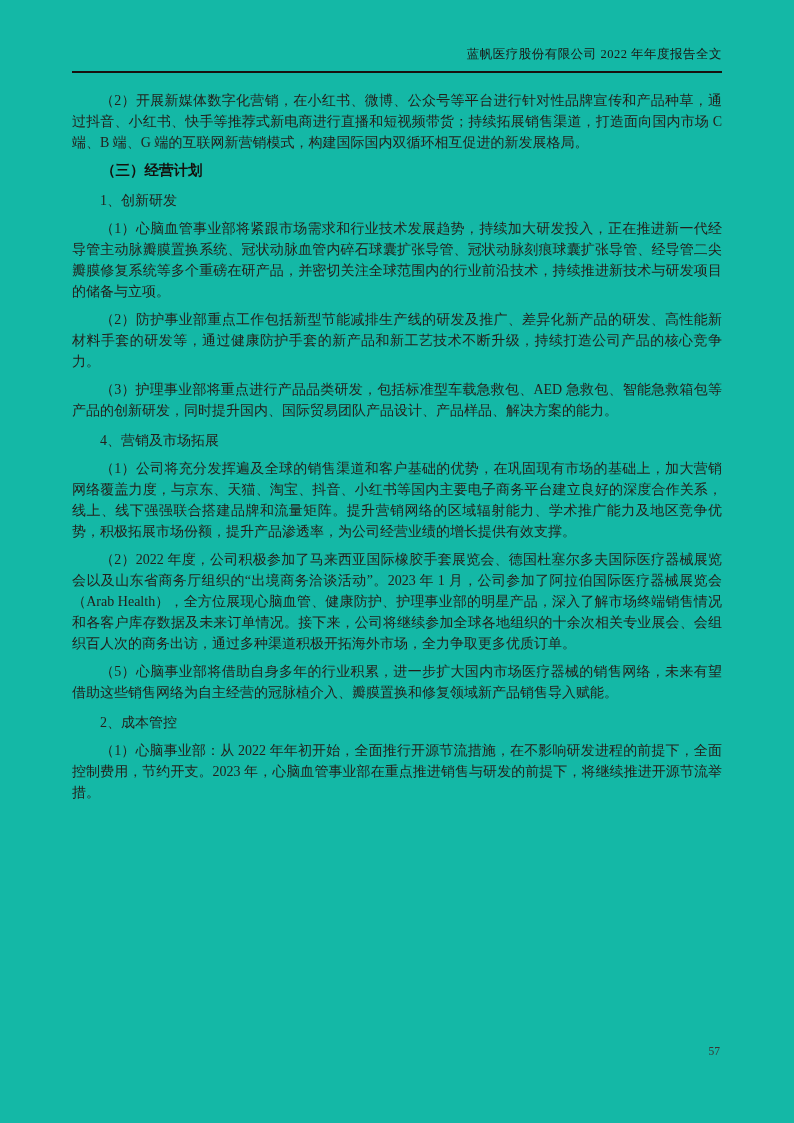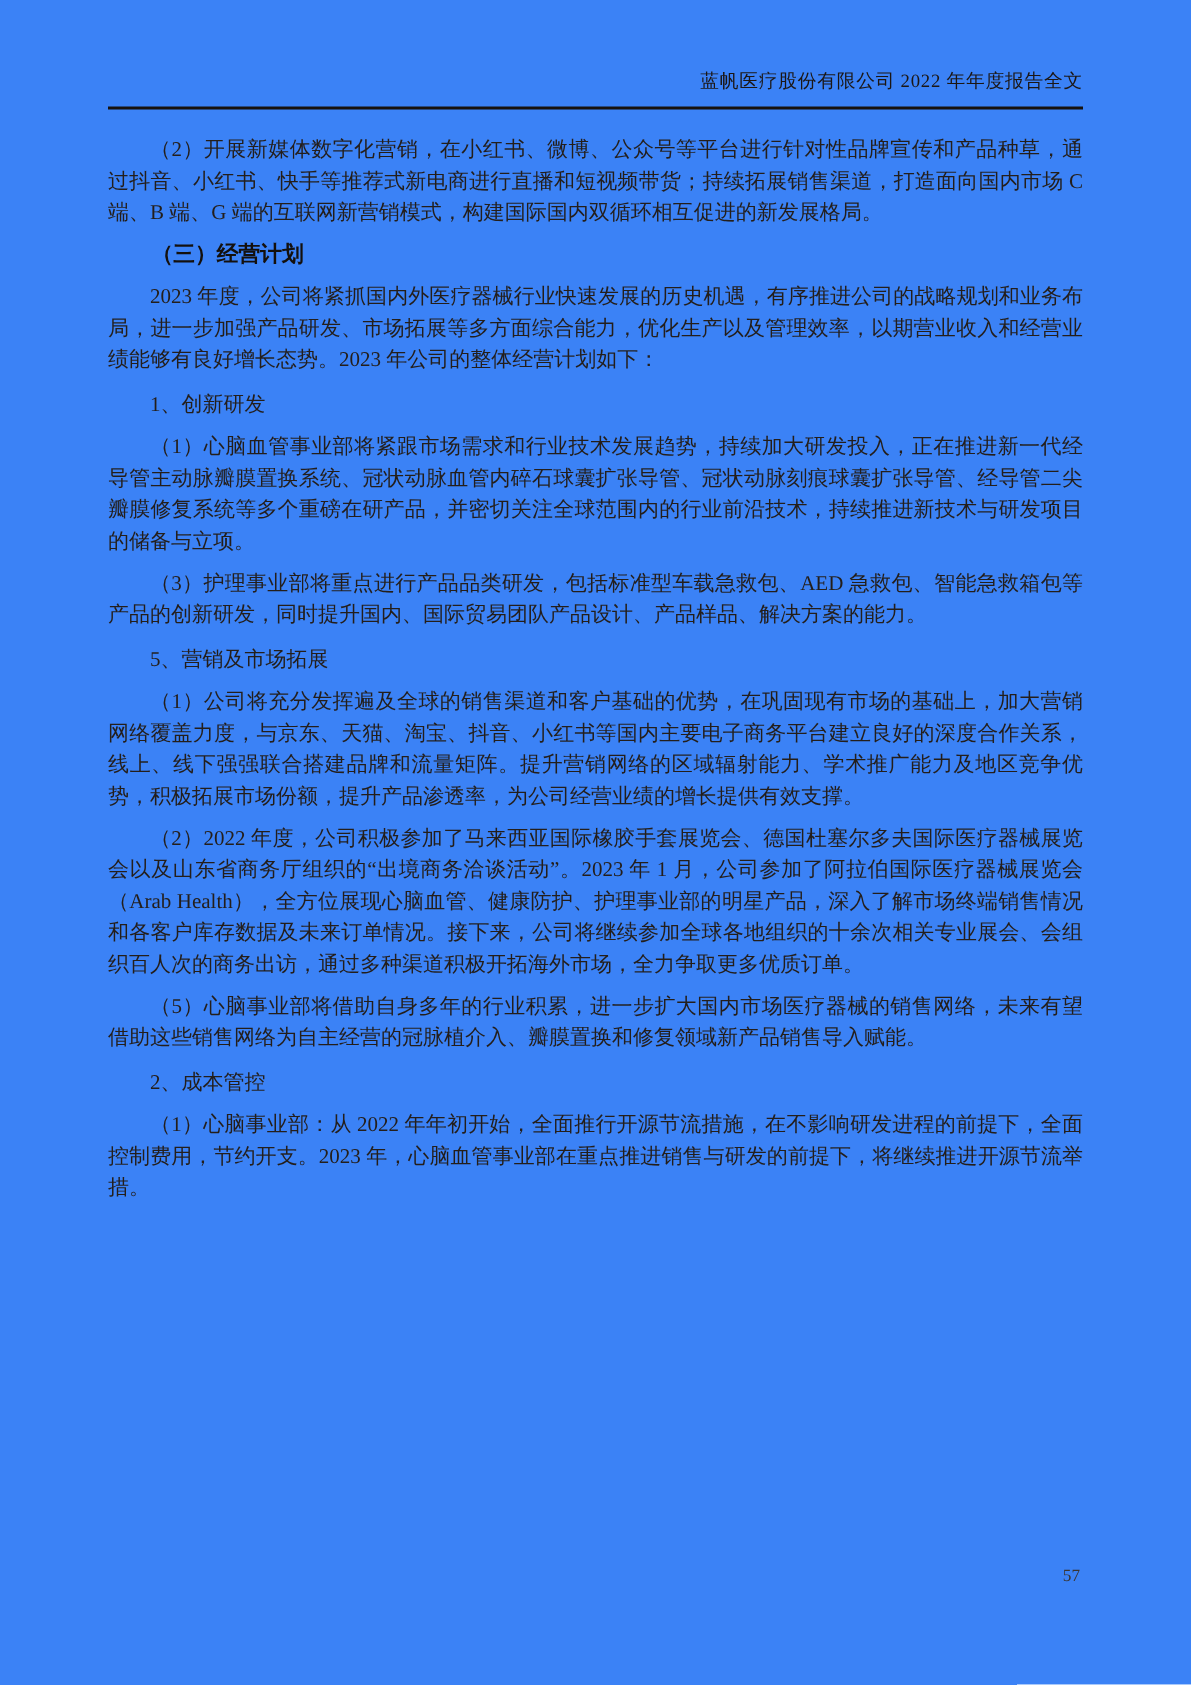--- a/index.html
+++ b/index.html
@@ -5,21 +5,21 @@
   html, body {
     margin: 0;
     padding: 0;
     background: #ffffff;
   }
   .page {
     position: relative;
     width: 794px;
     height: 1123px;
     margin: 0 auto;
-    background: #3b82f6;
+    background: #14b8a6;
     box-sizing: border-box;
     padding: 46px 72px 0 72px;
     font-family: "Liberation Serif", "DejaVu Serif", serif;
     color: #241e1a;
     overflow: hidden;
   }
   .report-header {
     text-align: right;
     font-size: 12.5px;
     letter-spacing: 0.5px;
@@ -57,25 +57,25 @@
 </head>
 <body>
 
 <div class="page">
 
   <div class="report-header">蓝帆医疗股份有限公司 2022 年年度报告全文</div>
 
   <div class="content">
     <p class="body">（2）开展新媒体数字化营销，在小红书、微博、公众号等平台进行针对性品牌宣传和产品种草，通过抖音、小红书、快手等推荐式新电商进行直播和短视频带货；持续拓展销售渠道，打造面向国内市场 C 端、B 端、G 端的互联网新营销模式，构建国际国内双循环相互促进的新发展格局。</p>
     <p class="section-heading">（三）经营计划</p>
-    <p class="body">2023 年度，公司将紧抓国内外医疗器械行业快速发展的历史机遇，有序推进公司的战略规划和业务布局，进一步加强产品研发、市场拓展等多方面综合能力，优化生产以及管理效率，以期营业收入和经营业绩能够有良好增长态势。2023 年公司的整体经营计划如下：</p>
     <p class="list-heading">1、创新研发</p>
     <p class="body">（1）心脑血管事业部将紧跟市场需求和行业技术发展趋势，持续加大研发投入，正在推进新一代经导管主动脉瓣膜置换系统、冠状动脉血管内碎石球囊扩张导管、冠状动脉刻痕球囊扩张导管、经导管二尖瓣膜修复系统等多个重磅在研产品，并密切关注全球范围内的行业前沿技术，持续推进新技术与研发项目的储备与立项。</p>
+    <p class="body">（2）防护事业部重点工作包括新型节能减排生产线的研发及推广、差异化新产品的研发、高性能新材料手套的研发等，通过健康防护手套的新产品和新工艺技术不断升级，持续打造公司产品的核心竞争力。</p>
     <p class="body">（3）护理事业部将重点进行产品品类研发，包括标准型车载急救包、AED 急救包、智能急救箱包等产品的创新研发，同时提升国内、国际贸易团队产品设计、产品样品、解决方案的能力。</p>
-    <p class="list-heading">5、营销及市场拓展</p>
+    <p class="list-heading">4、营销及市场拓展</p>
     <p class="body">（1）公司将充分发挥遍及全球的销售渠道和客户基础的优势，在巩固现有市场的基础上，加大营销网络覆盖力度，与京东、天猫、淘宝、抖音、小红书等国内主要电子商务平台建立良好的深度合作关系，线上、线下强强联合搭建品牌和流量矩阵。提升营销网络的区域辐射能力、学术推广能力及地区竞争优势，积极拓展市场份额，提升产品渗透率，为公司经营业绩的增长提供有效支撑。</p>
     <p class="body">（2）2022 年度，公司积极参加了马来西亚国际橡胶手套展览会、德国杜塞尔多夫国际医疗器械展览会以及山东省商务厅组织的“出境商务洽谈活动”。2023 年 1 月，公司参加了阿拉伯国际医疗器械展览会（Arab Health），全方位展现心脑血管、健康防护、护理事业部的明星产品，深入了解市场终端销售情况和各客户库存数据及未来订单情况。接下来，公司将继续参加全球各地组织的十余次相关专业展会、会组织百人次的商务出访，通过多种渠道积极开拓海外市场，全力争取更多优质订单。</p>
     <p class="body">（5）心脑事业部将借助自身多年的行业积累，进一步扩大国内市场医疗器械的销售网络，未来有望借助这些销售网络为自主经营的冠脉植介入、瓣膜置换和修复领域新产品销售导入赋能。</p>
     <p class="list-heading">2、成本管控</p>
     <p class="body">（1）心脑事业部：从 2022 年年初开始，全面推行开源节流措施，在不影响研发进程的前提下，全面控制费用，节约开支。2023 年，心脑血管事业部在重点推进销售与研发的前提下，将继续推进开源节流举措。</p>
   </div>
 
   <div class="page-footer">57</div>
 
 </div>

